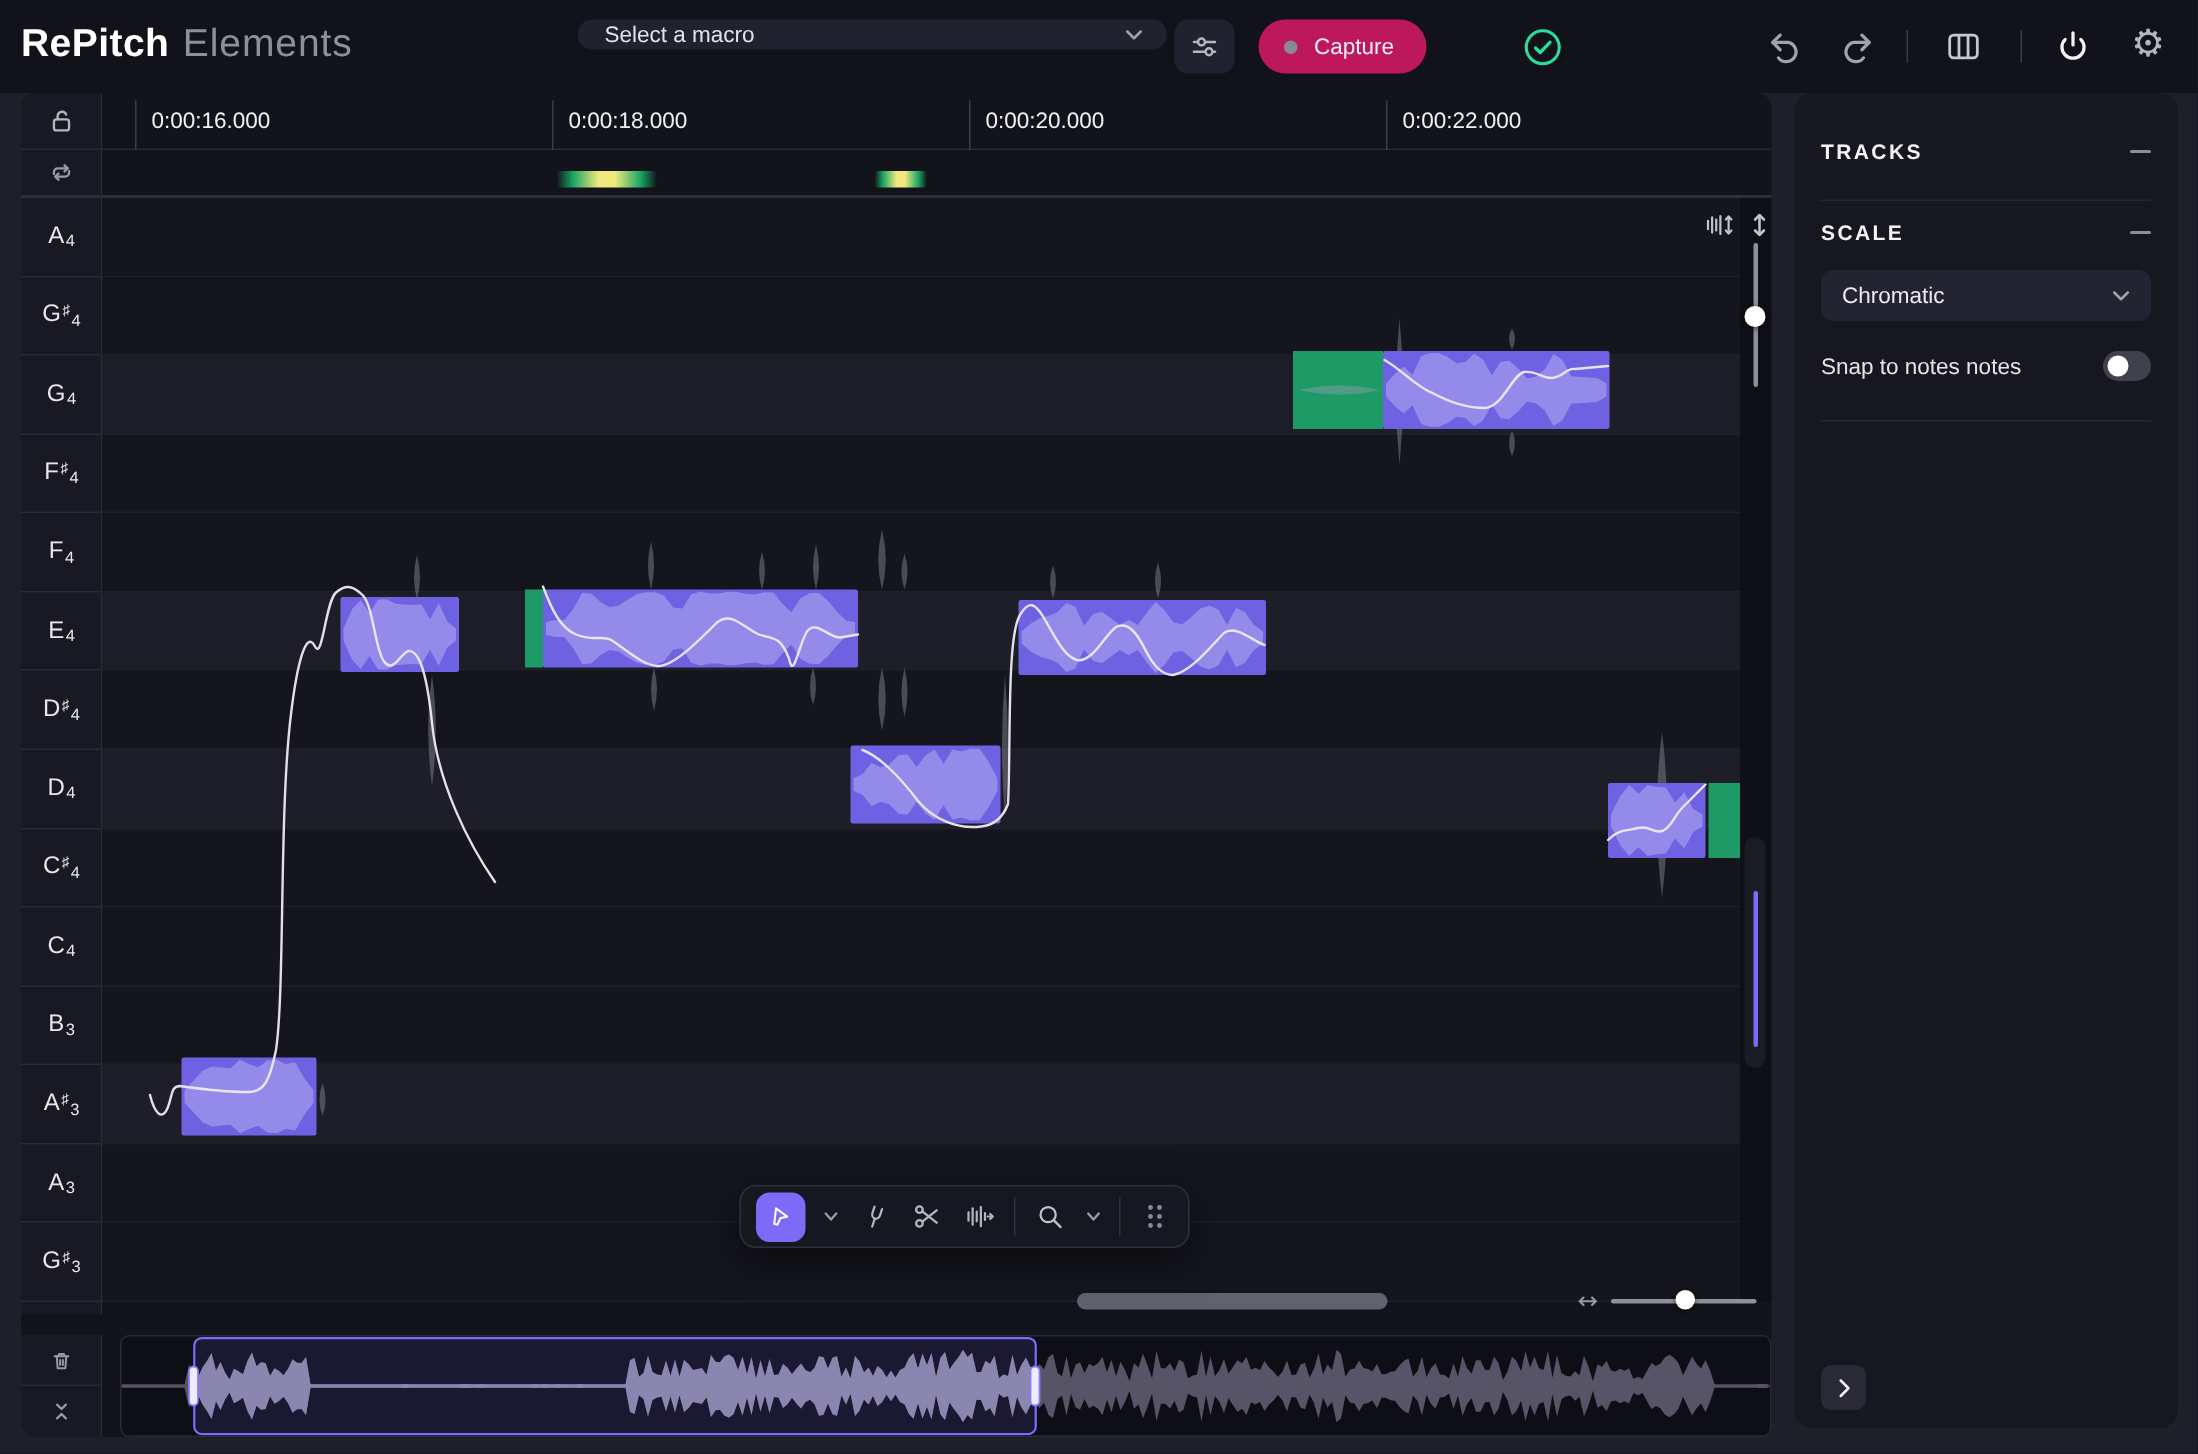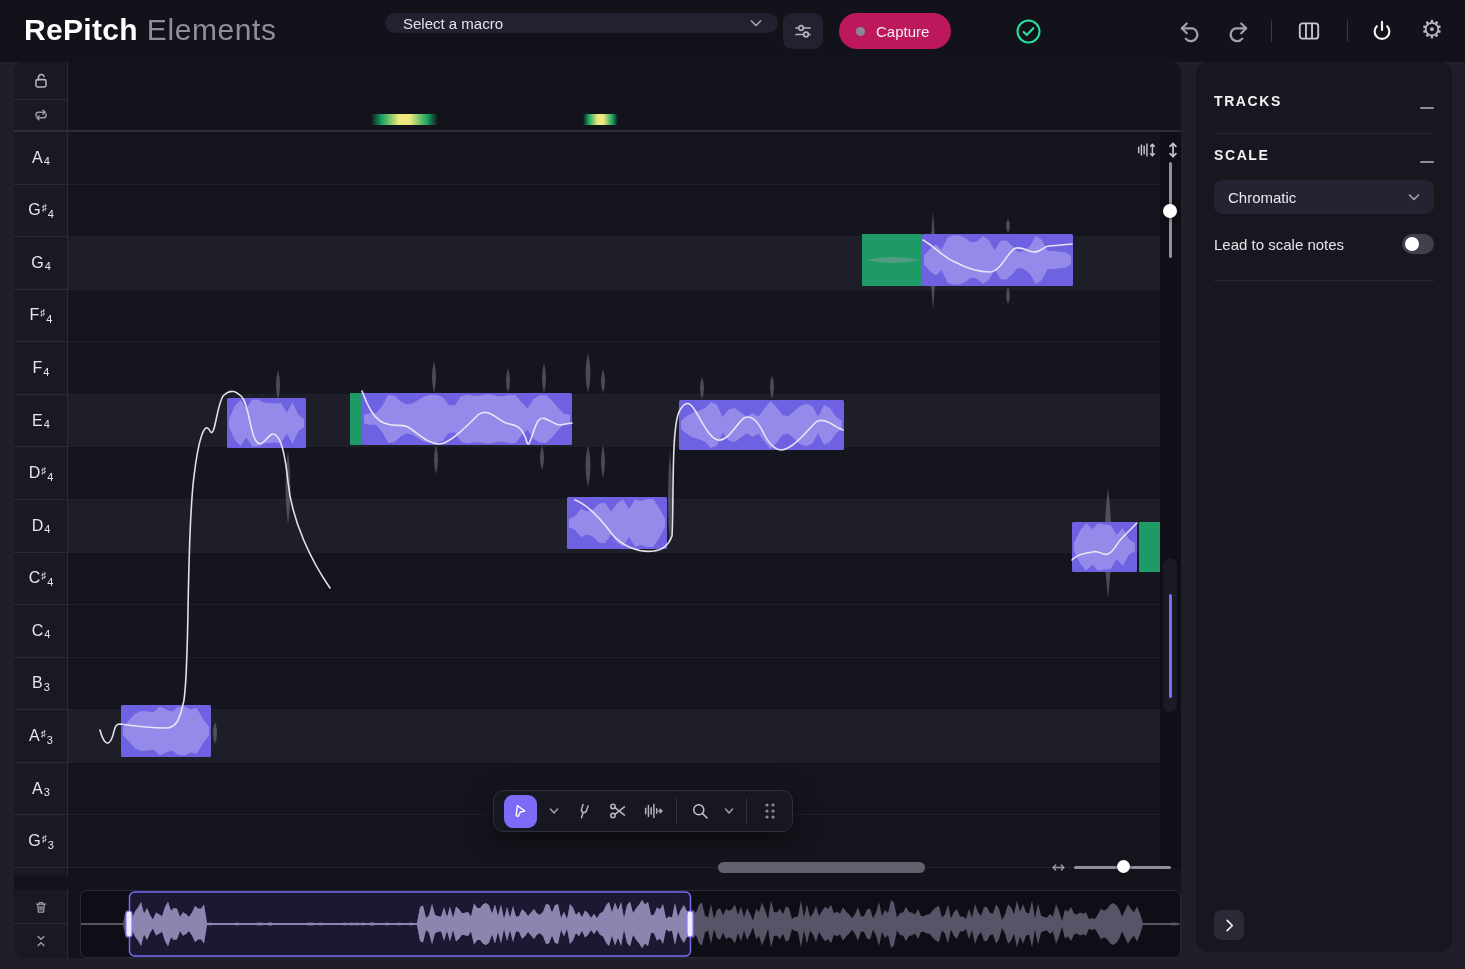--- a/index.html
+++ b/index.html
@@ -2,21 +2,21 @@
 <html><head>
 <meta charset="utf-8">
 <style>
   *{box-sizing:border-box;margin:0;padding:0}
   html,body{width:1465px;height:969px;overflow:hidden}
   body{background:#1f1f2a;font-family:"Liberation Sans",sans-serif;position:relative;color:#e8e8ee}
   svg{display:block}
 
   
   .topbar{position:absolute;left:0;top:0;width:1465px;height:62px;background:#12121b}
-  .logo{position:absolute;left:24px;top:13px;font-size:30px;font-weight:700;color:#fff;letter-spacing:.3px;white-space:nowrap}
+  .logo{position:absolute;left:14px;top:13px;font-size:26px;font-weight:700;color:#fff;letter-spacing:.3px;white-space:nowrap}
   .logo .ed{font-weight:400;color:#8f8f9c;margin-left:9px;letter-spacing:.6px}
   .macro{position:absolute;left:385px;top:13px;width:393px;height:20px;background:#21212f;border-radius:18px;display:flex;align-items:center;padding:0 14px 0 18px;cursor:pointer}
   .macro .txt{flex:1;font-size:15px;color:#e2e2ea}
   .sliders-btn{position:absolute;left:783px;top:13px;width:40px;height:36px;background:#21212f;border-radius:9px;display:flex;align-items:center;justify-content:center;cursor:pointer}
   .capture{position:absolute;left:839px;top:13px;height:36px;background:#be185d;border-radius:18px;display:flex;align-items:center;gap:11px;padding:0 22px 0 17px;cursor:pointer}
   .capture .dot{width:9px;height:9px;border-radius:50%;background:#8a8a96}
   .capture .txt{font-size:15px;color:#f0f0f5}
   .tb-ico{position:absolute;top:17px;width:28px;height:28px;display:flex;align-items:center;justify-content:center;cursor:pointer}
   .tb-sep{position:absolute;top:20px;width:1px;height:22px;background:#3a3a47}
   .gear-glyph{font-size:25px;color:#b5b5c0;line-height:1}
@@ -59,21 +59,21 @@
 
   .hscroll{position:absolute;left:704px;top:800px;width:207px;height:11px;background:#62626e;border-radius:6px;cursor:pointer}
   .zoomctl-arrows{position:absolute;left:1036px;top:797px;cursor:pointer}
   .zoomctl-track{position:absolute;left:1060px;top:804px;width:97px;height:3px;background:#90909a;border-radius:2px;cursor:pointer}
   .zoomctl-knob{position:absolute;left:1103px;top:798px;width:13px;height:13px;border-radius:50%;background:#fff;box-shadow:0 1px 4px rgba(0,0,0,.6);cursor:pointer}
 
   .overview{position:absolute;left:66px;top:828px;width:1101px;height:68px;background:#0e0e17;border:1px solid #2a2a36;border-radius:6px}
 
   
   .sidebar{position:absolute;left:1196px;top:62px;width:256px;height:890px;background:#17171f;border-radius:12px;padding:18px}
-  .side-h{display:flex;align-items:flex-end;justify-content:space-between;margin-top:13px}
+  .side-h{display:flex;align-items:center;justify-content:space-between;margin-top:13px}
   .side-h .t{font-size:14px;font-weight:700;letter-spacing:1.6px;color:#f2f2f6}
   .minus{width:14px;height:2px;background:#8e8e99;border-radius:1px;cursor:pointer}
   .track-item{margin-top:17px;height:34px;border:1.5px solid #7b6bf7;background:#1d1d28;border-radius:8px;display:flex;align-items:center;padding:0 12px 0 14px;cursor:pointer}
   .track-item .nm{flex:1;font-size:15px;color:#eaeaf0}
   .track-item .dot{width:10px;height:10px;border-radius:50%;background:#8a8a96}
   .side-div{height:1px;background:#27272f;margin:24px 0 2px}
   .dropdown{margin-top:17px;height:34px;background:#232331;border-radius:8px;display:flex;align-items:center;padding:0 12px 0 14px;cursor:pointer}
   .dropdown .val{flex:1;font-size:15px;color:#eaeaf0}
   .snap-row{margin-top:20px;display:flex;align-items:center;justify-content:space-between}
   .snap-row .lb{font-size:15px;color:#e4e4ea}
@@ -220,20 +220,32 @@
     <div class="gbcell">
       <svg width="20" height="20" viewBox="0 0 24 24">
         <g class="stroke-ico" style="stroke:#9a9aa6;stroke-width:1.8">
           <polyline points="8.5,6.5 12,10 15.5,6.5"></polyline>
           <polyline points="8.5,17.5 12,14 15.5,17.5"></polyline>
         </g>
       </svg>
     </div>
   </div>
 
+  <div class="ruler">
+      <div id="ruler-ticks">
+        <div class="rtick" style="left: 22px;"></div>
+        <div class="rlab" style="left: 33px;">0:00:16.000</div>
+        <div class="rtick" style="left: 300px;"></div>
+        <div class="rlab" style="left: 311px;">0:00:18.000</div>
+        <div class="rtick" style="left: 578px;"></div>
+        <div class="rlab" style="left: 589px;">0:00:20.000</div>
+        <div class="rtick" style="left: 856px;"></div>
+        <div class="rlab" style="left: 867px;">0:00:22.000</div>
+      </div>
+    </div>
   <div class="strip">
       <div id="strip-segs">
         <div class="sseg" style="left: 303px; width: 67px; background: linear-gradient(90deg, rgba(23, 164, 99, 0) 0%, rgb(23, 164, 99) 16%, rgb(239, 232, 124) 42%, rgb(239, 232, 124) 58%, rgb(23, 164, 99) 84%, rgba(23, 164, 99, 0) 100%);"></div>
         <div class="sseg" style="left: 515px; width: 35px; background: linear-gradient(90deg, rgba(23, 164, 99, 0) 0%, rgb(23, 164, 99) 16%, rgb(239, 232, 124) 42%, rgb(239, 232, 124) 58%, rgb(23, 164, 99) 84%, rgba(23, 164, 99, 0) 100%);"></div>
       </div>
     </div>
 
   <div class="rows" id="grid-rows">
       <div class="grow" style="top: 0px; height: 52.5714px;"></div>
       <div class="grow" style="top: 52.5714px; height: 52.5714px;"></div>
@@ -451,21 +463,21 @@
   </div>
   <div class="dropdown">
     <span class="val">Chromatic</span>
     <span>
         <svg width="16" height="16" viewBox="0 0 16 16">
           <polyline points="3.5,6 8,10.5 12.5,6" style="fill:none;stroke:#a2a2ae;stroke-width:1.7;stroke-linecap:round;stroke-linejoin:round"></polyline>
         </svg>
       </span>
   </div>
   <div class="snap-row">
-    <span class="lb">Lead to scale notes</span>
+    <span class="lb">Snap to notes notes</span>
     <span class="toggle">
         <span class="knob"></span>
       </span>
   </div>
   <div class="side-div" style="margin-top:26px"></div>
 
   <div class="expand-btn">
     <svg width="15" height="15" viewBox="0 0 16 16">
         <polyline points="5.5,2.5 11,8 5.5,13.5" style="fill:none;stroke:#f0f0f5;stroke-width:1.8;stroke-linecap:round;stroke-linejoin:round"></polyline>
       </svg>

